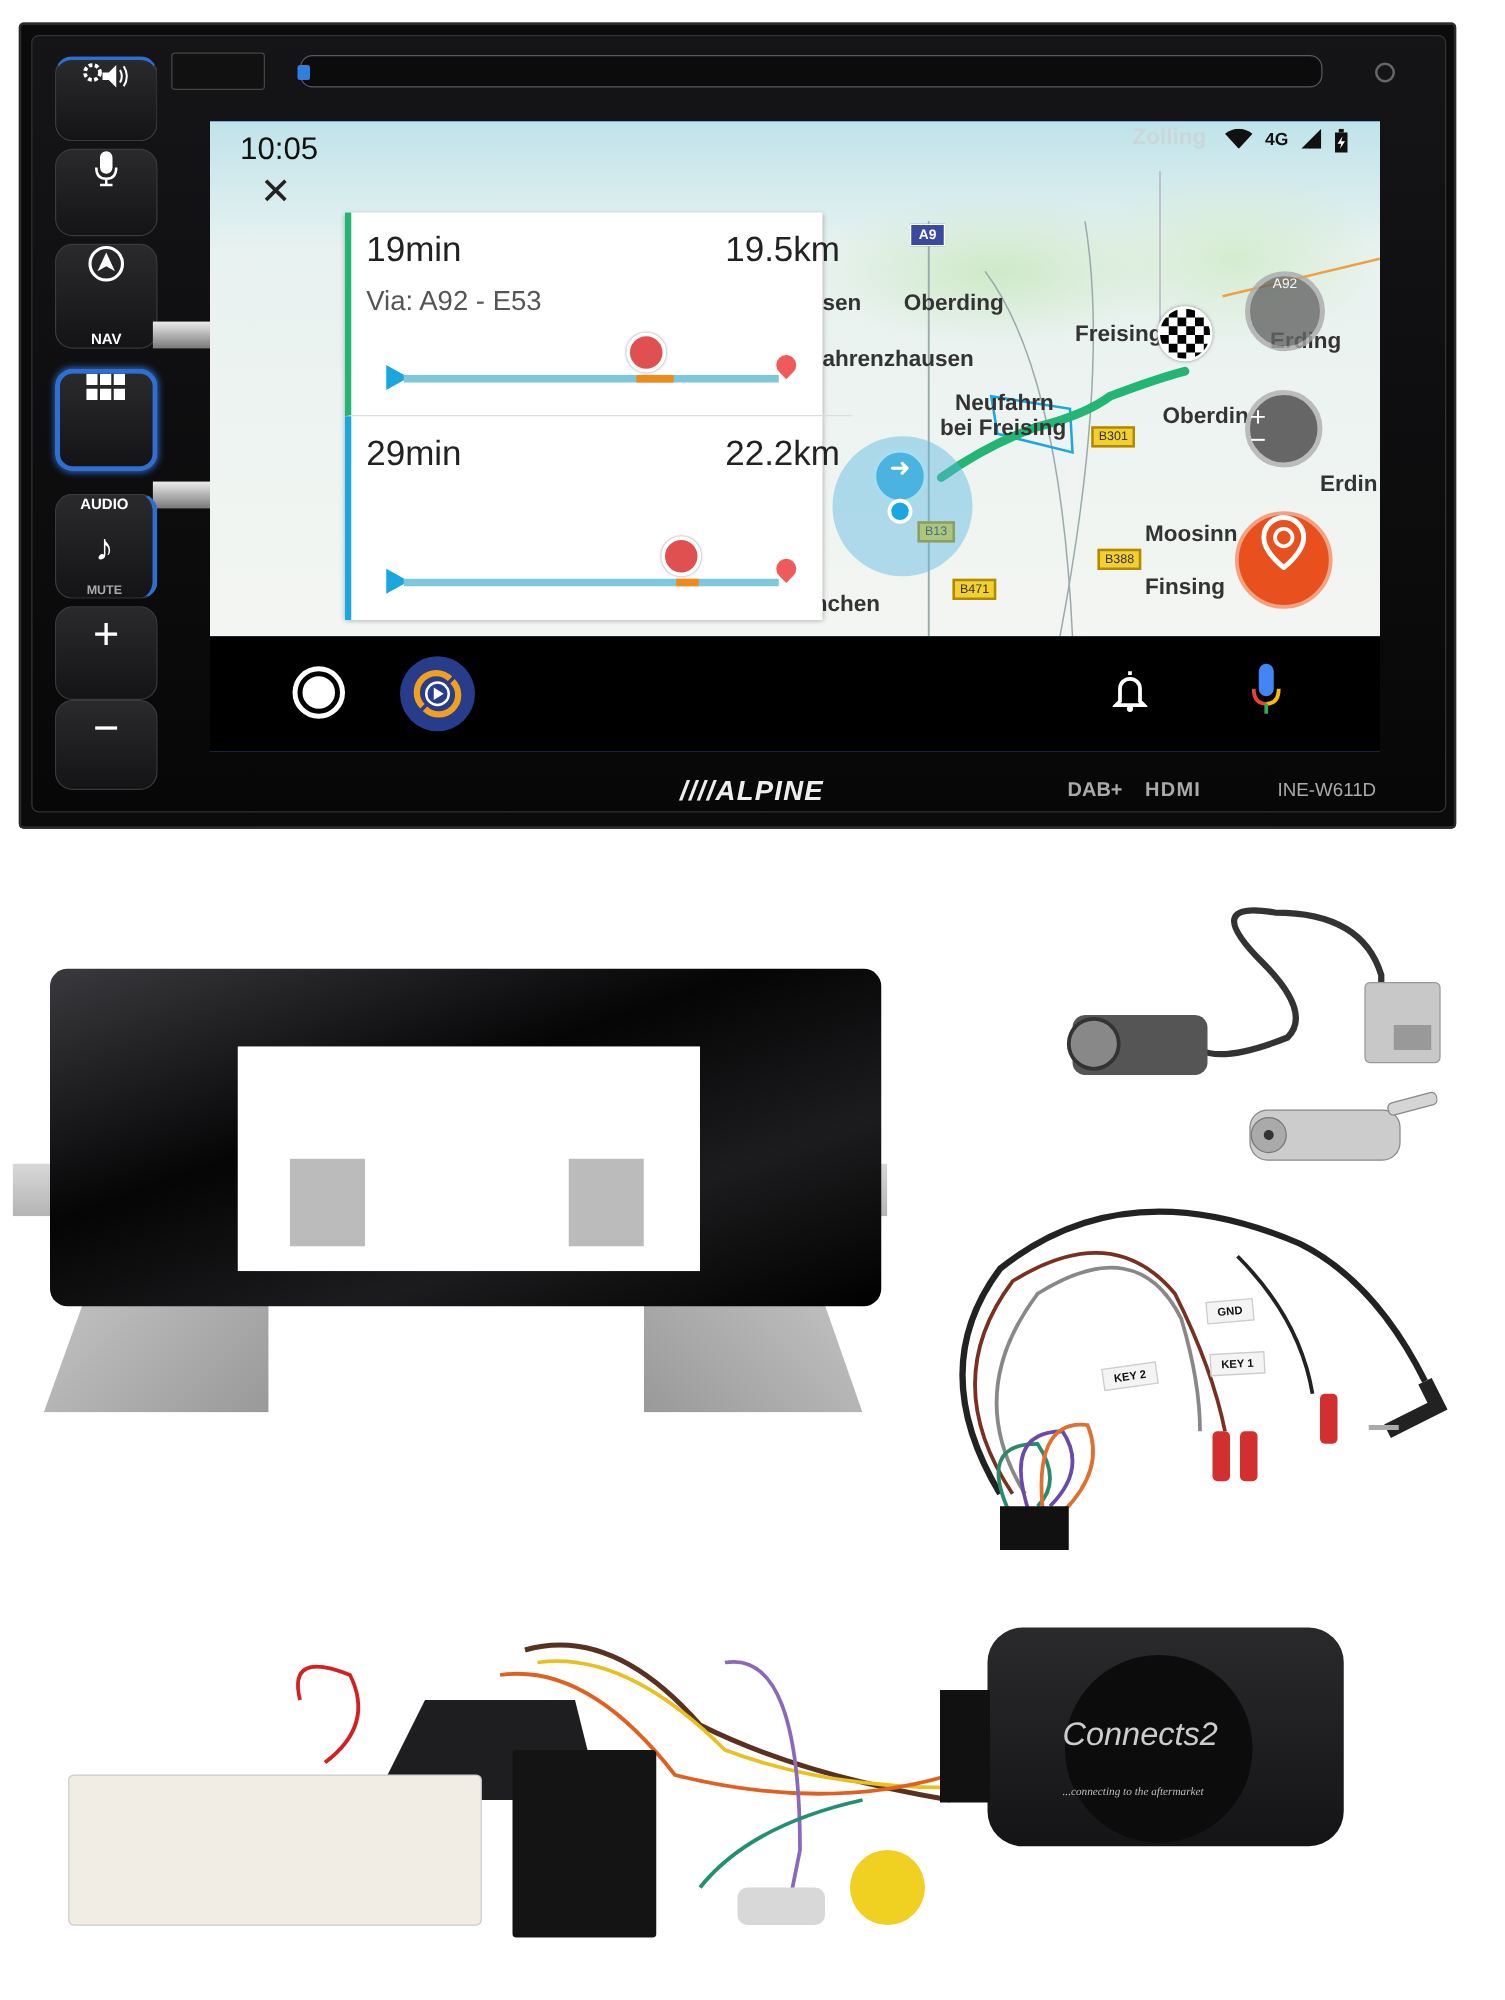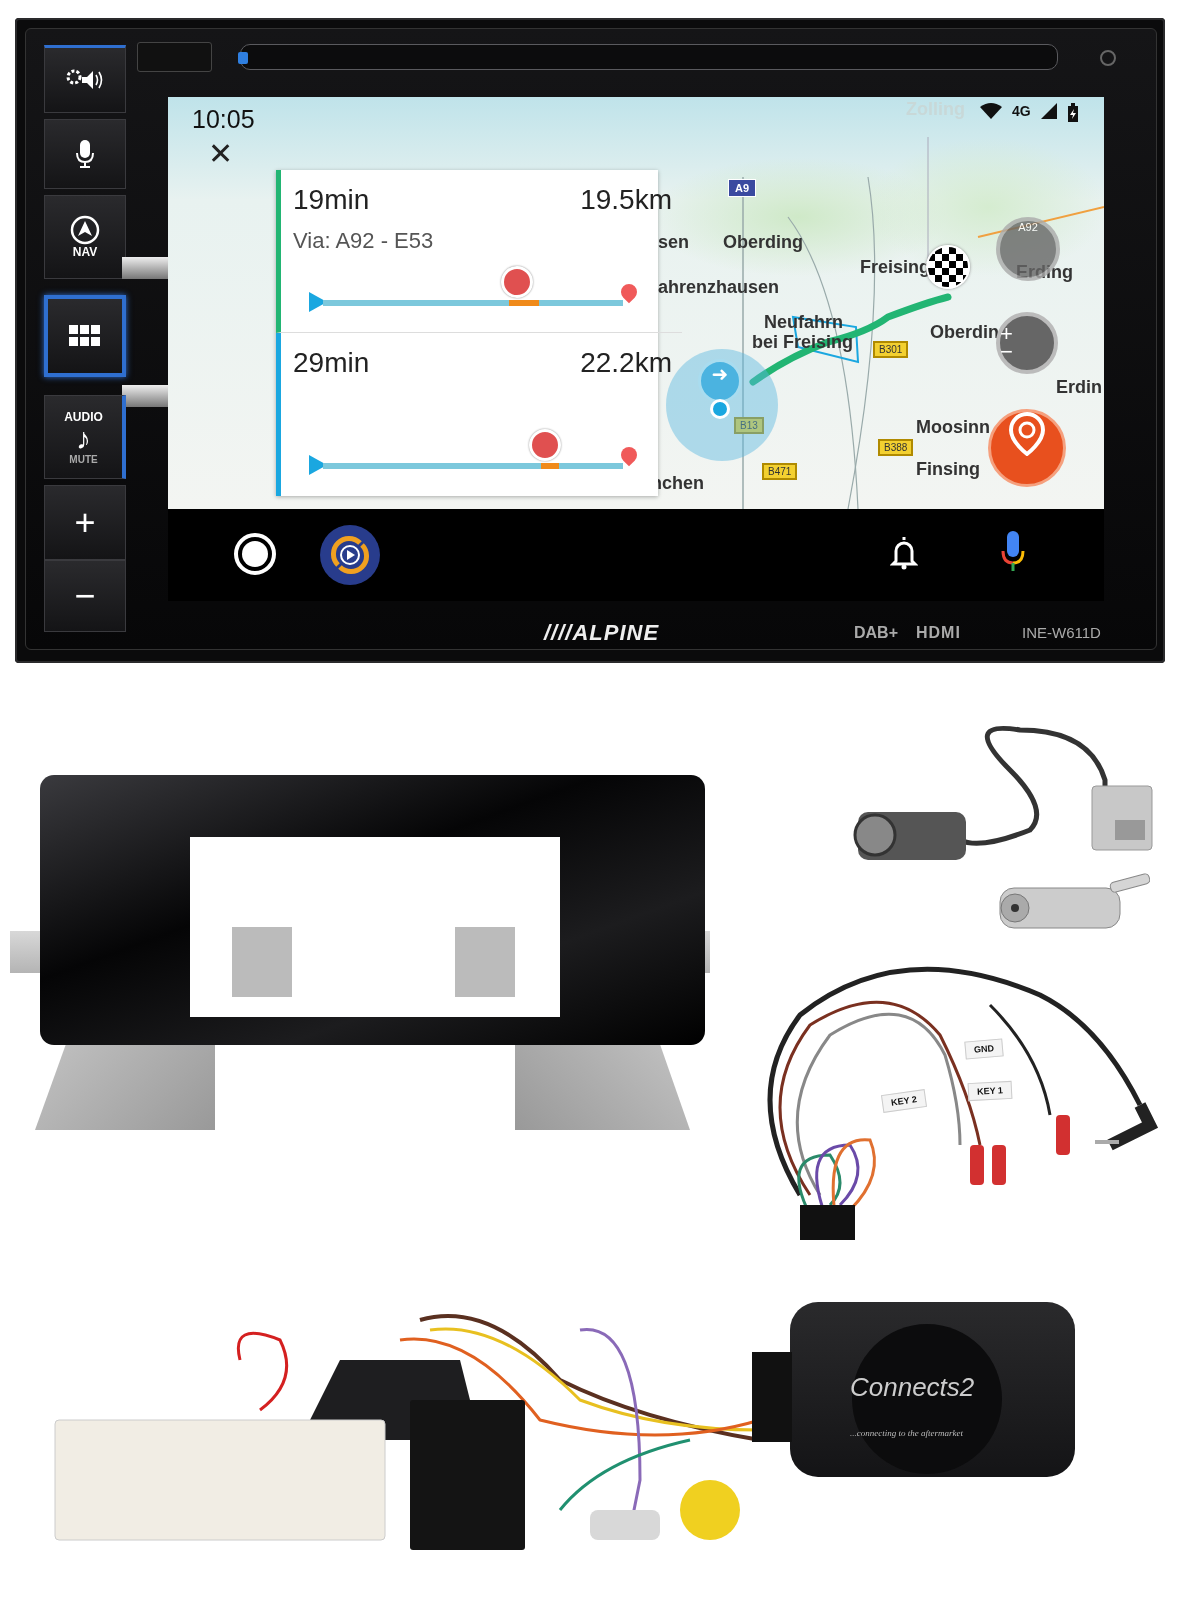--- a/index.html
+++ b/index.html
@@ -6,21 +6,21 @@
 body{width:1204px;height:1600px;background:#fff;position:relative;overflow:hidden;font-family:"Liberation Sans",sans-serif}
 .abs{position:absolute}
 
 .unit{left:15px;top:18px;width:1150px;height:645px;background:#0b0b0c;border-radius:4px;box-shadow:inset 0 0 0 2px #2a2a2c}
 .bezel{left:25px;top:28px;width:1132px;height:622px;background:linear-gradient(#151517,#070708);border-radius:6px;border:1px solid #333}
 .cdslot{left:240px;top:44px;width:818px;height:26px;border:1px solid #5a5a5e;border-radius:10px;background:#0c0c0d}
 .cdled{left:238px;top:52px;width:10px;height:12px;background:#2f7fe0;border-radius:2px}
 .topbox{left:137px;top:42px;width:75px;height:30px;border:1px solid #444;border-radius:3px;background:#111}
 .ejectdot{left:1100px;top:50px;width:16px;height:16px;border:2px solid #666;border-radius:50%}
 .btncol{left:40px;top:45px;width:88px;height:590px}
-.hbtn{position:absolute;left:4px;width:82px;background:linear-gradient(#2a2a2d,#141416);border:1px solid #3a3a3e;border-radius:0;color:#fff;display:flex;flex-direction:column;align-items:center;justify-content:center;font-size:12px;font-weight:bold}
+.hbtn{position:absolute;left:4px;width:82px;background:linear-gradient(#2a2a2d,#141416);border:1px solid #3a3a3e;border-radius:14px;color:#fff;display:flex;flex-direction:column;align-items:center;justify-content:space-between;font-size:12px;font-weight:bold}
 .hbtn svg{display:block}
 .blue{border:4px solid #2f6fd0;box-shadow:0 0 6px #2f6fd0}
 .chrome{position:absolute;left:88px;width:80px;height:22px;background:linear-gradient(#eee,#777);clip-path:polygon(0 0,60% 0,100% 50%,100% 100%,0 100%)}
 
 .screen{left:168px;top:97px;width:936px;height:504px;background:#3b82f6;overflow:hidden}
 .map{left:0;top:0;width:936px;height:412px;background:linear-gradient(180deg,#bfe3ea 0%,#e8f2f0 25%,#f3f5f2 100%)}
 .time{left:24px;top:8px;font-size:25px;color:#111}
 .closex{left:40px;top:42px;font-size:30px;color:#222;line-height:1}
 .statusbar{left:812px;top:6px;display:flex;gap:10px;font-size:14px;font-weight:bold;color:#111}
 .routes{left:108px;top:73px;width:382px;height:326px;background:#fff;box-shadow:0 1px 4px rgba(0,0,0,.3)}

